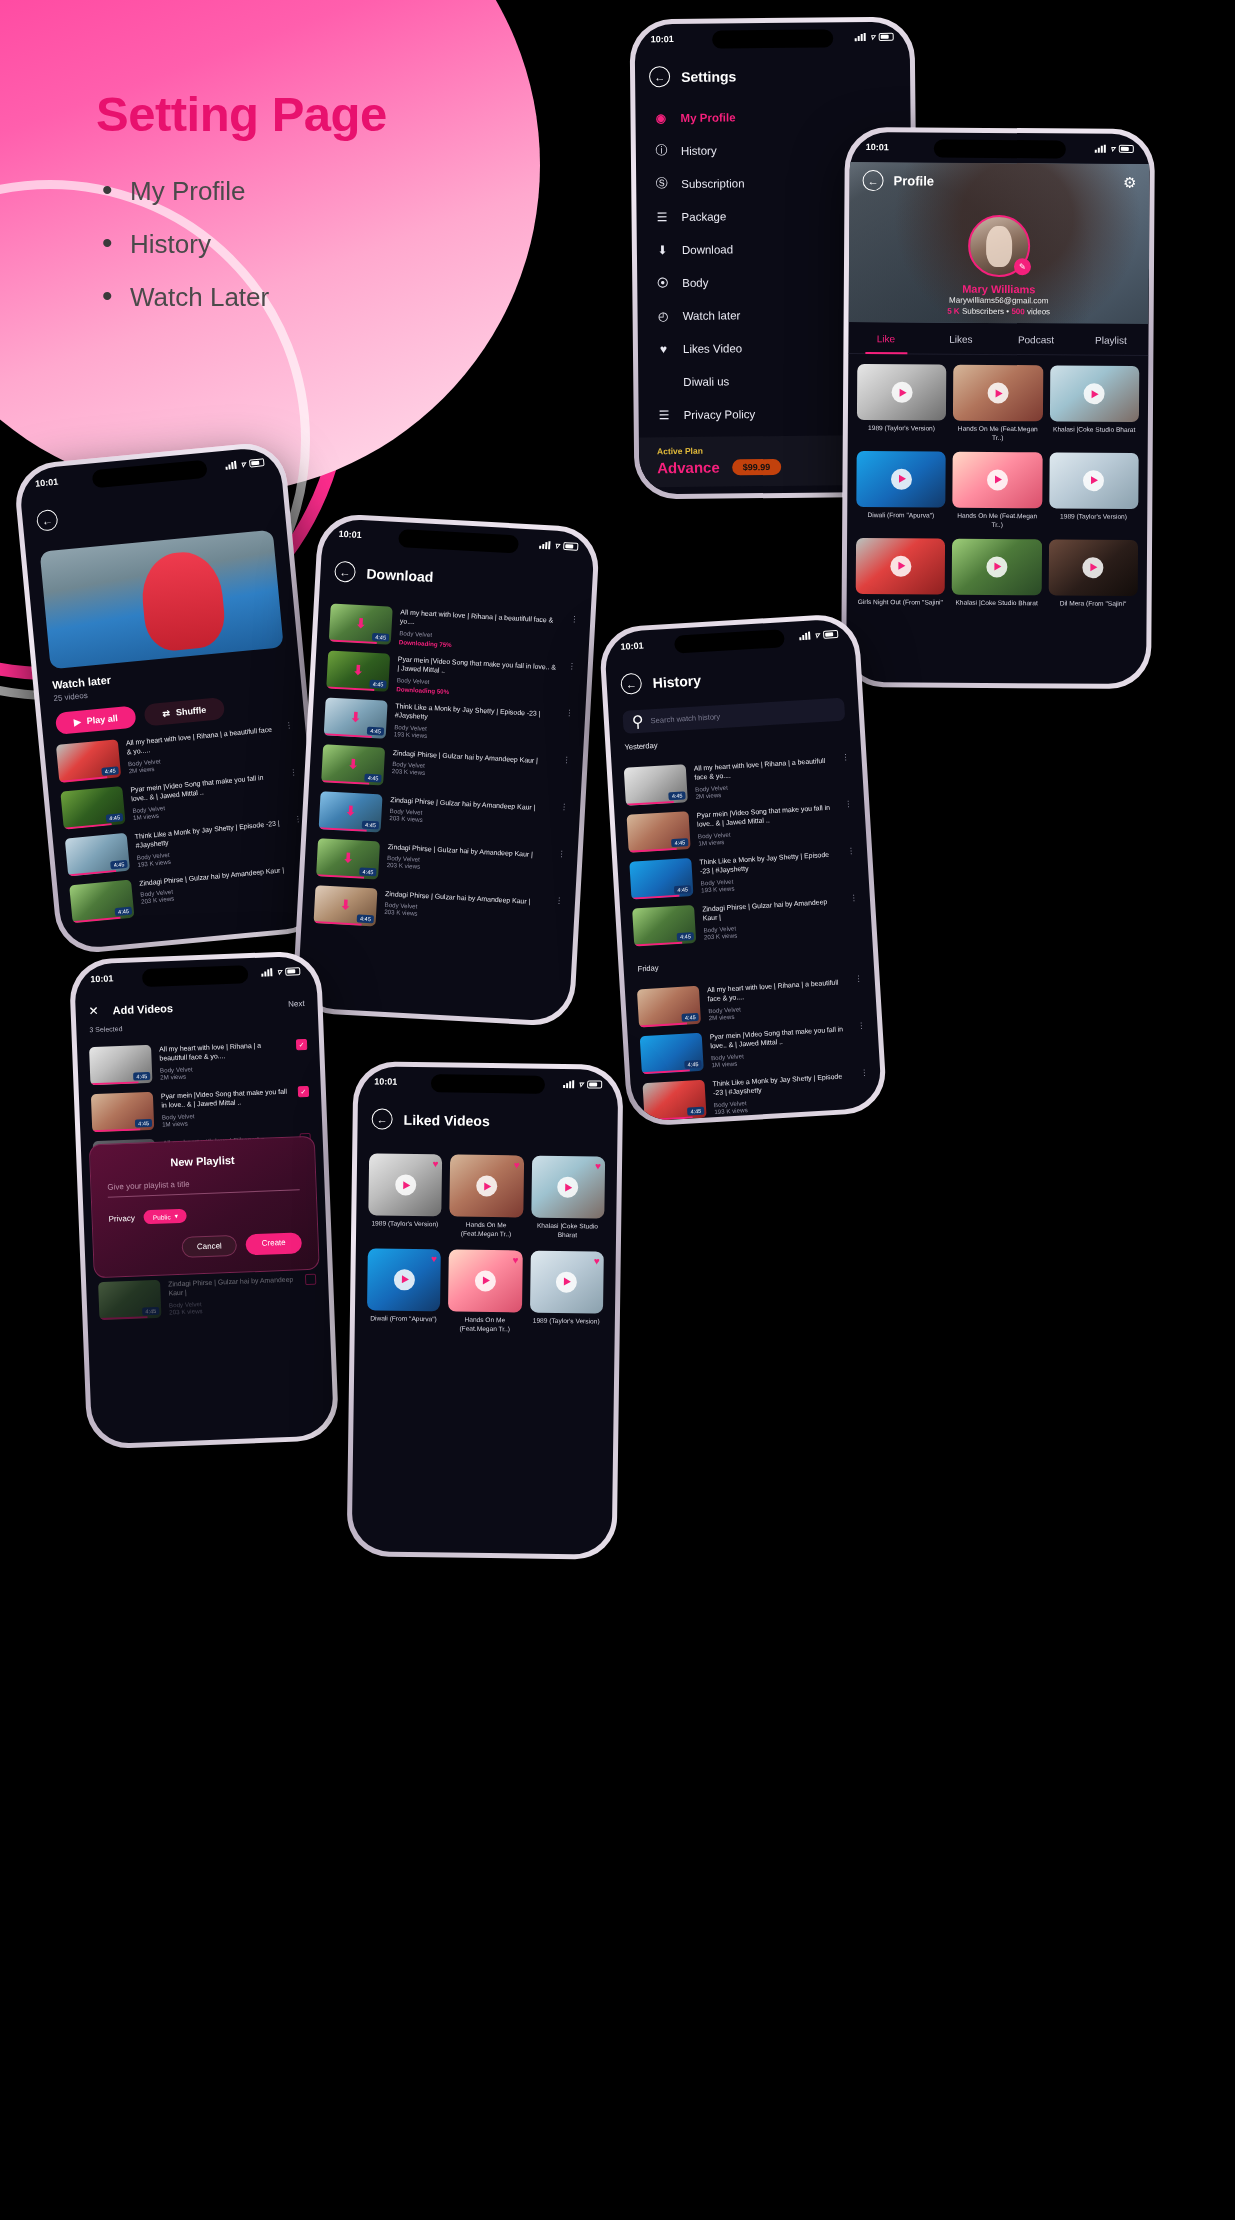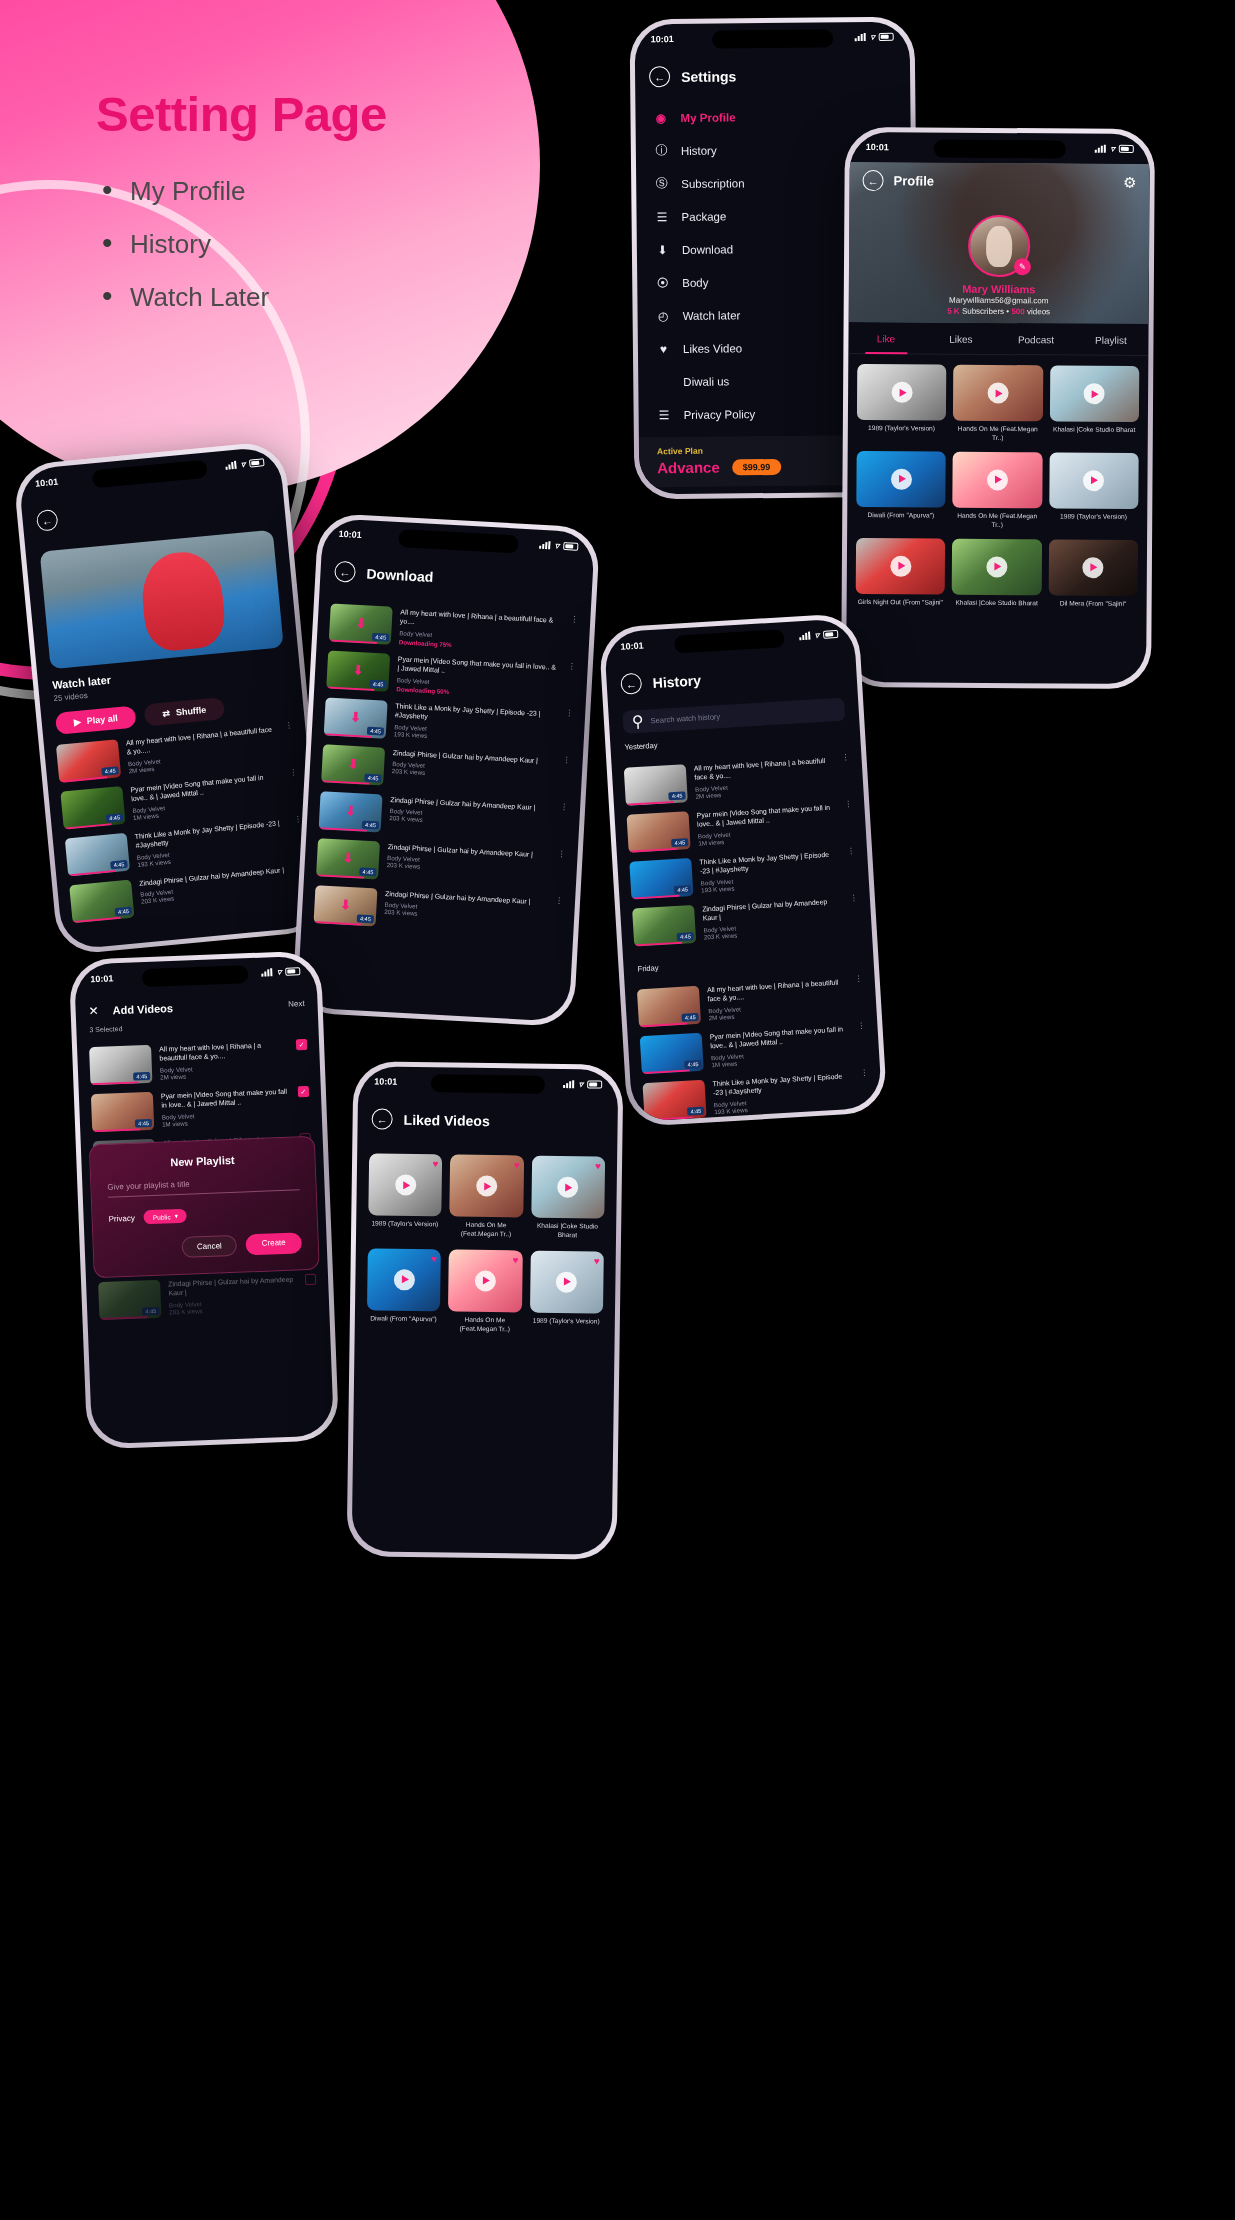--- a/index.html
+++ b/index.html
@@ -85,21 +85,21 @@
   .set-item{
     display:flex; align-items:center; gap:12px; padding:9px 18px; font-size:11.5px; color:#E9E9F2;
   }
   .set-item.active{ color:#F4207C; font-weight:bold; }
   .set-ico{ width:15px; height:15px; display:flex; align-items:center; justify-content:center; font-size:12px; flex:none; }
   .set-item.active .set-ico{ color:#F4207C; }
   .plan-card{ margin-top:6px; background:#14141F; padding:9px 18px 11px; }
   .plan-lbl{ font-size:8.5px; color:#E0B93A; font-weight:bold; margin-bottom:3px; }
   .plan-row{ display:flex; align-items:center; gap:12px; }
   .plan-name{ font-size:15px; color:#F4207C; font-weight:bold; }
-  .plan-price{ background:#f97316; color:#111; border-radius:11px; padding:3px 11px; font-size:9px; font-weight:bold; }
+  .plan-price{ background:#c2410c; color:#111; border-radius:11px; padding:3px 11px; font-size:9px; font-weight:bold; }
   .social-wrap{ padding:22px 18px 0; text-align:right; }
 
   
   #p-profile{ left:843px; top:128px; width:310px; height:560px; transform:rotate(0.4deg); }
   .prof-hero{ height:160px; position:relative; overflow:hidden;
     background:linear-gradient(150deg,#8e9aa6 0%,#6e7d8c 35%,#51606f 70%,#3b4753 100%); }
   .prof-hero:before{ content:""; position:absolute; inset:0;
     background:radial-gradient(circle at 56% 34%, rgba(60,40,35,.75) 0 28%, transparent 62%),
                radial-gradient(circle at 20% 70%, rgba(20,25,30,.55) 0 35%, transparent 70%); }
   .prof-top{ position:absolute; top:8px; left:0; right:0; z-index:3;

